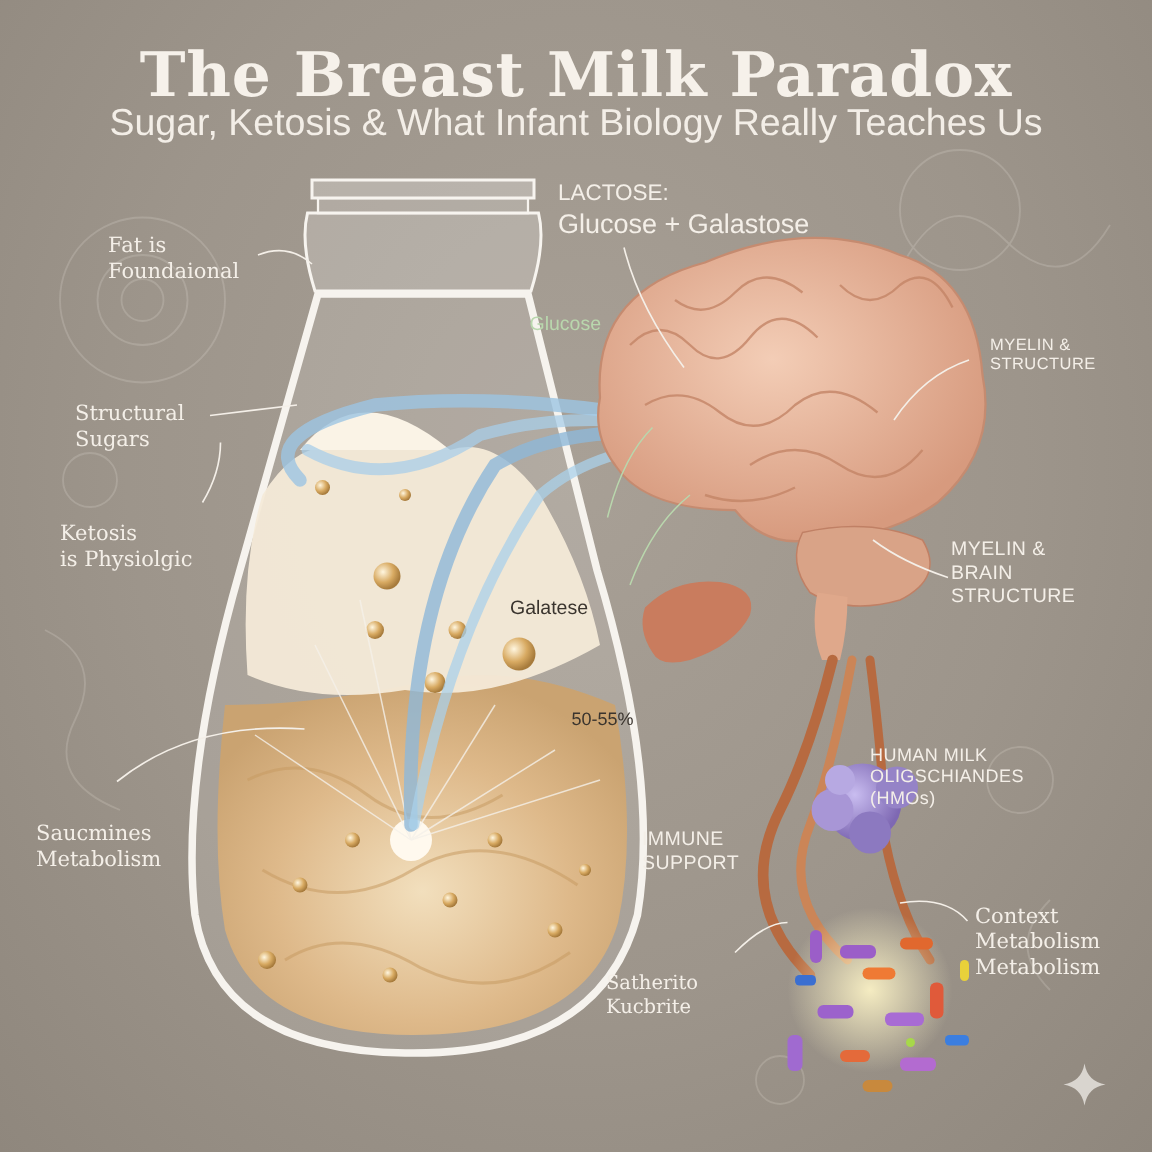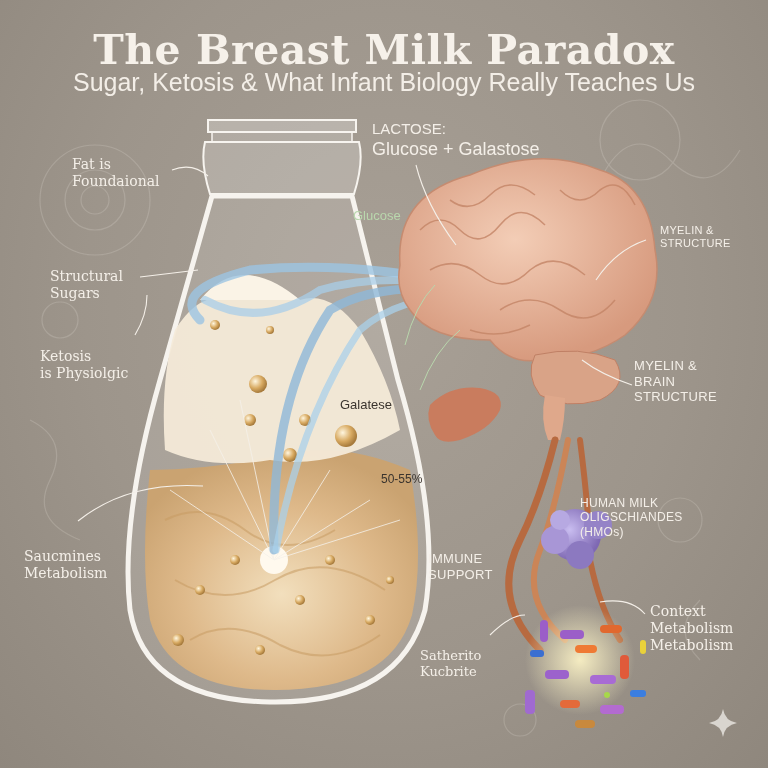--- a/index.html
+++ b/index.html
@@ -240,21 +240,21 @@
   </div>
   <div class="lbl caps" style="left:428px; top:551px; text-align:left;">
     <div>IMMUNE</div>
     <div>SUPPORT</div>
   </div>
   <div class="lbl serif" style="left:650px; top:603px; width:100px;">
     <div>Context</div>
     <div>Metabolism</div>
     <div>Metabolism</div>
   </div>
-  <div class="lbl serif" style="left:420px; top:648px; width:80px; font-size:13px;">
+  <div class="lbl serif" style="left:404px; top:648px; width:80px; font-size:13px;">
     <div>Satherito</div>
     <div>Kucbrite</div>
   </div>
 
   <svg class="sparkle" viewBox="0 0 30 30">
     <path d="M15 1 Q17 13 29 15 Q17 17 15 29 Q13 17 1 15 Q13 13 15 1 Z" fill="#d9d5cf"></path>
   </svg>
 </div>
 
 </body></html>

